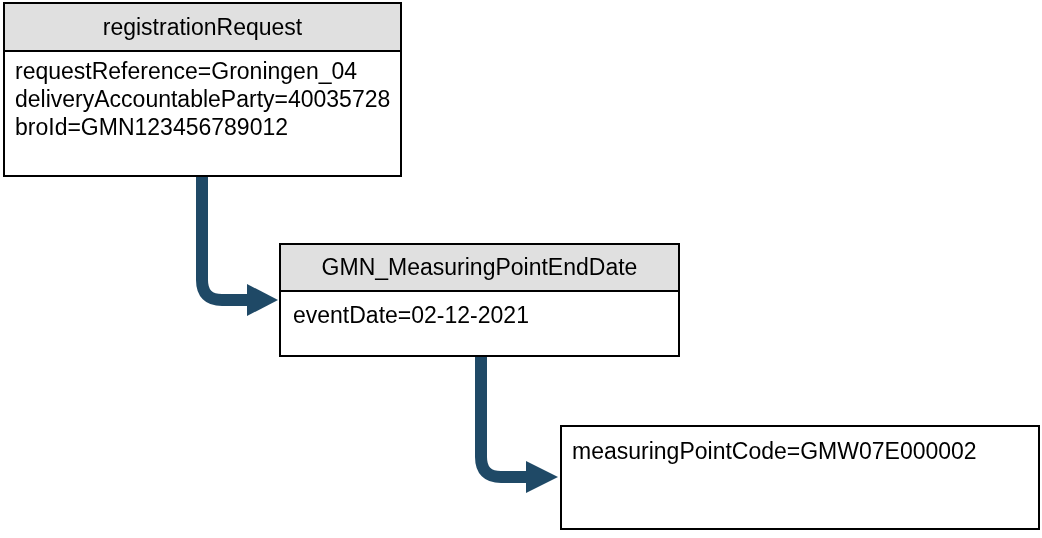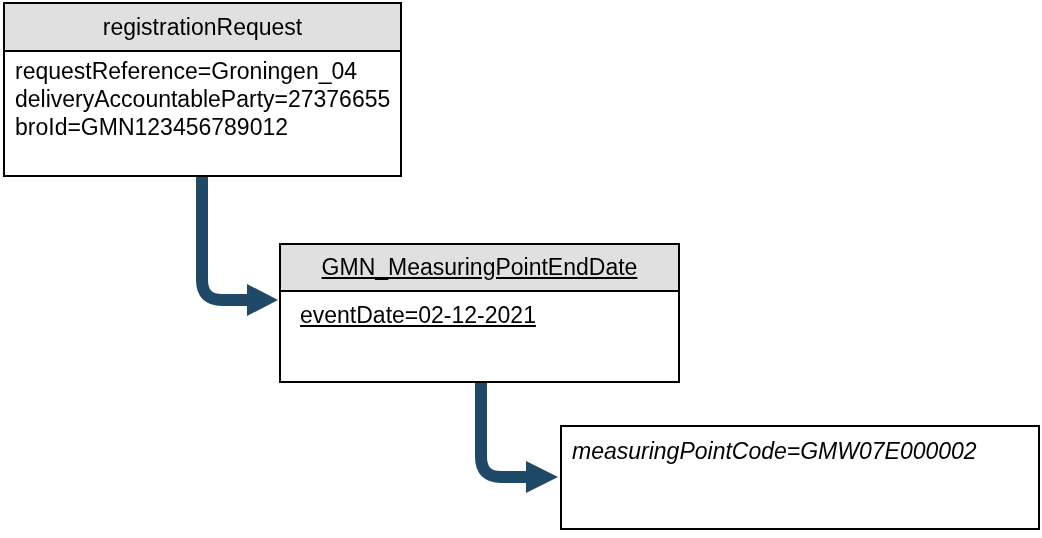--- a/index.html
+++ b/index.html
@@ -44,29 +44,29 @@
     border-radius: 28px;
   }
   .attr { line-height: 28px; }
 
   
   .node-1 { left: 3px; top: 2px; width: 399px; height: 175px; }
   .node-1 .node-header { height: 48px; }
   .node-1 .node-body { padding: 5px 0 0 10px; height: 123px; }
 
   
-  .node-2 { left: 279px; top: 243px; width: 401px; height: 140px; text-decoration: underline; }
+  .node-2 { left: 279px; top: 243px; width: 401px; height: 114px; }
   .node-2 .node-header { height: 47px; }
-  .node-2 .node-body { padding: 9px 0 0 19px; height: 63px; }
+  .node-2 .node-body { padding: 9px 0 0 12px; height: 63px; }
 
   
   .node-3 { left: 560px; top: 425px; width: 480px; height: 105px; }
   .node-3 .node-header { height: 51px; }
   .node-3 .node-body { padding: 0 0 0 10px; height: 50px; }
-  .node-3 .attr { line-height: 48px; font-style: italic; }
+  .node-3 .attr { line-height: 48px; }
 </style>
 </head>
 <body>
 
 <div class="canvas">
 
   <svg class="edges" viewBox="0 0 1042 538" xmlns="http://www.w3.org/2000/svg">
     <g>
       <path d="M 202 177 L 202 280 Q 202 300 222 300 L 247 300" fill="none" stroke-width="12" stroke="#1f4966"></path>
       <polygon points="247,284 247,316 278,300" fill="#1f4966"></polygon>
@@ -74,21 +74,21 @@
     <g>
       <path d="M 481 357 L 481 457 Q 481 477 501 477 L 526 477" fill="none" stroke-width="12" stroke="#1f4966"></path>
       <polygon points="526,461 526,493 558,477" fill="#1f4966"></polygon>
     </g>
   </svg>
 
   <div class="node node-1">
     <div class="node-header">registrationRequest</div>
     <div class="node-body">
       <div class="attr">requestReference=Groningen_04</div>
-      <div class="attr">deliveryAccountableParty=27376655</div>
+      <div class="attr">deliveryAccountableParty=40035728</div>
       <div class="attr">broId=GMN123456789012</div>
     </div>
   </div>
 
   <div class="node node-2">
     <div class="node-header">GMN_MeasuringPointEndDate</div>
     <div class="node-body">
       <div class="attr">eventDate=02-12-2021</div>
     </div>
   </div>

